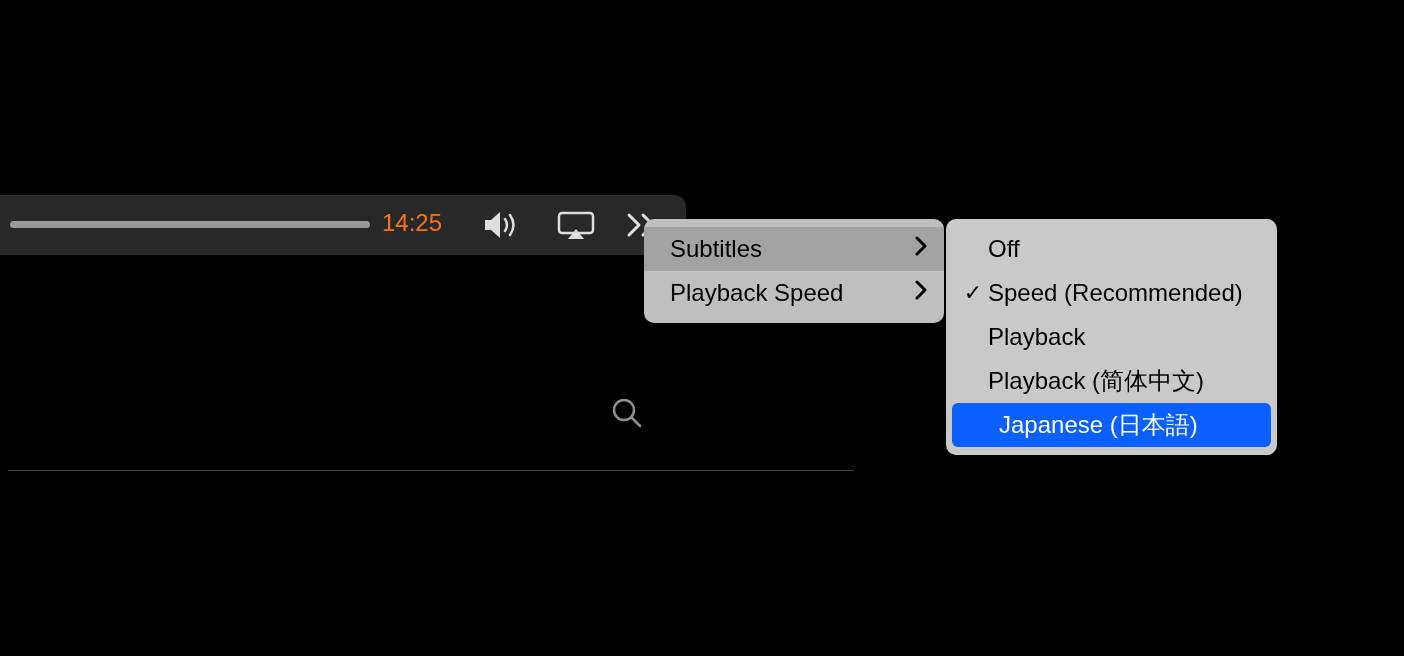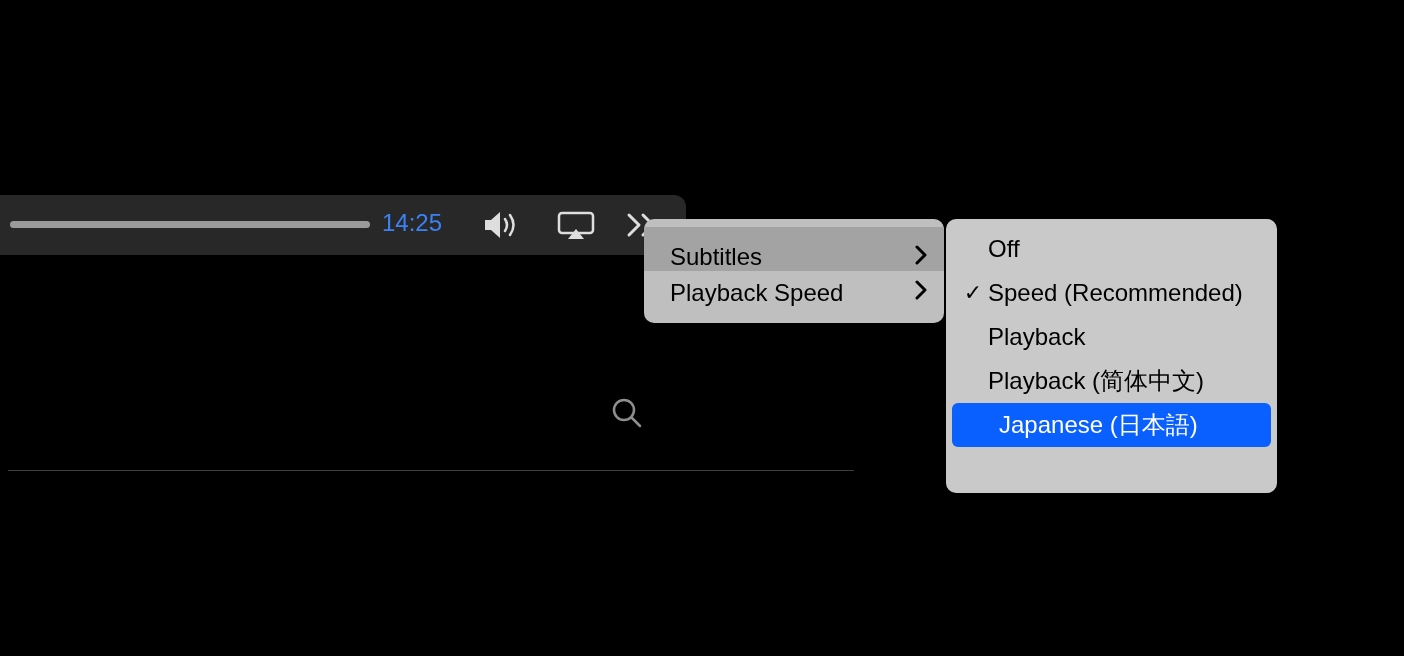--- a/index.html
+++ b/index.html
@@ -40,21 +40,21 @@
       width: 100%;
       height: 100%;
       background: #9a9a9a;
       border-radius: 4px;
     }
     .time-text {
       position: absolute;
       left: 382px;
       top: 14px;
       font-size: 24px;
-      color: #3b82f6;
+      color: #f97316;
       font-weight: 400;
     }
     .icon-btn {
       position: absolute;
       display: flex;
       align-items: center;
       justify-content: center;
       color: #dedede;
       cursor: pointer;
     }
@@ -79,32 +79,31 @@
       display: flex;
       align-items: center;
       justify-content: space-between;
       padding: 0 16px 0 26px;
       font-size: 24px;
       color: #000;
       cursor: pointer;
     }
     .menu-primary-item.active {
       background: #a3a3a3;
-      align-items: flex-end;
     }
     .chevron-right {
       font-weight: 600;
       font-size: 22px;
     }
     .menu-secondary {
       position: absolute;
       left: 946px;
       top: 219px;
       width: 331px;
-      height: 274px;
+      height: 236px;
       background: #c9c9c9;
       border-radius: 10px;
       padding: 8px 0;
       display: flex;
       flex-direction: column;
       box-shadow: 0 0 1px rgba(0,0,0,0.3);
     }
     .menu-secondary-item {
       height: 44px;
       display: flex;

